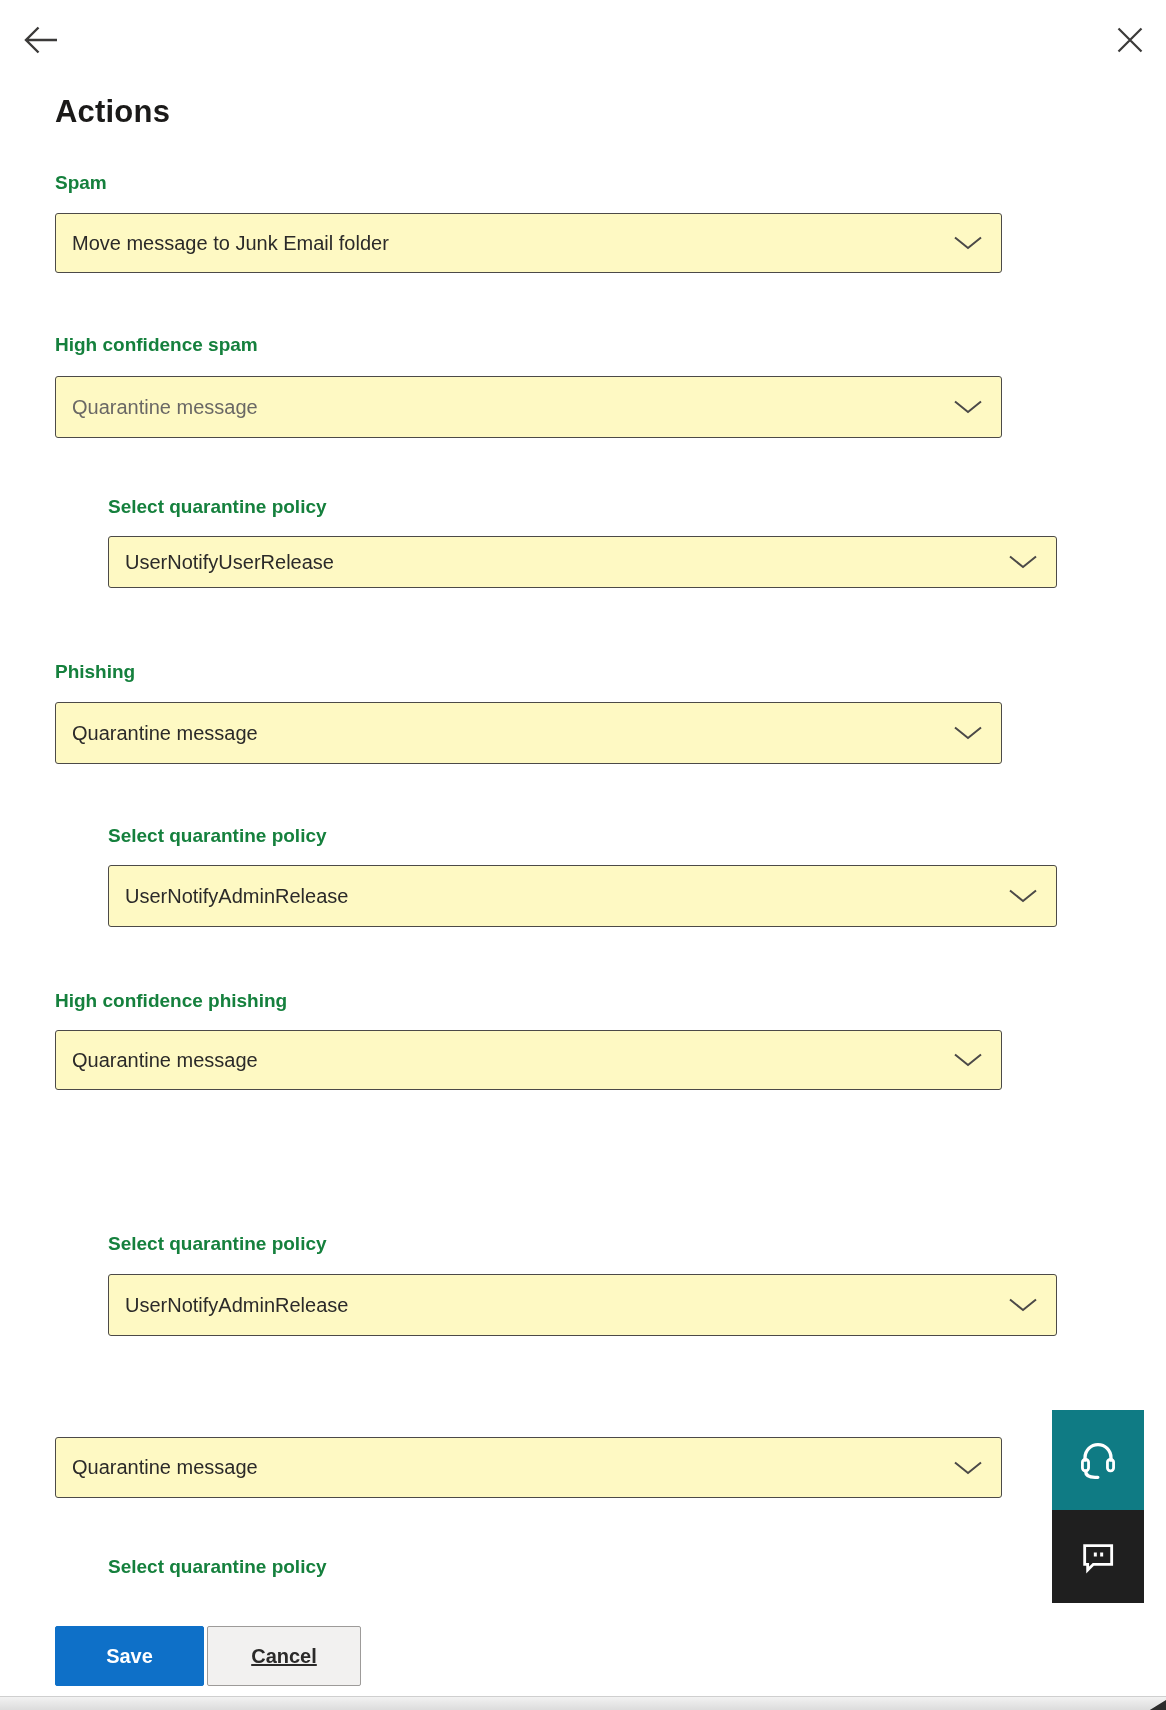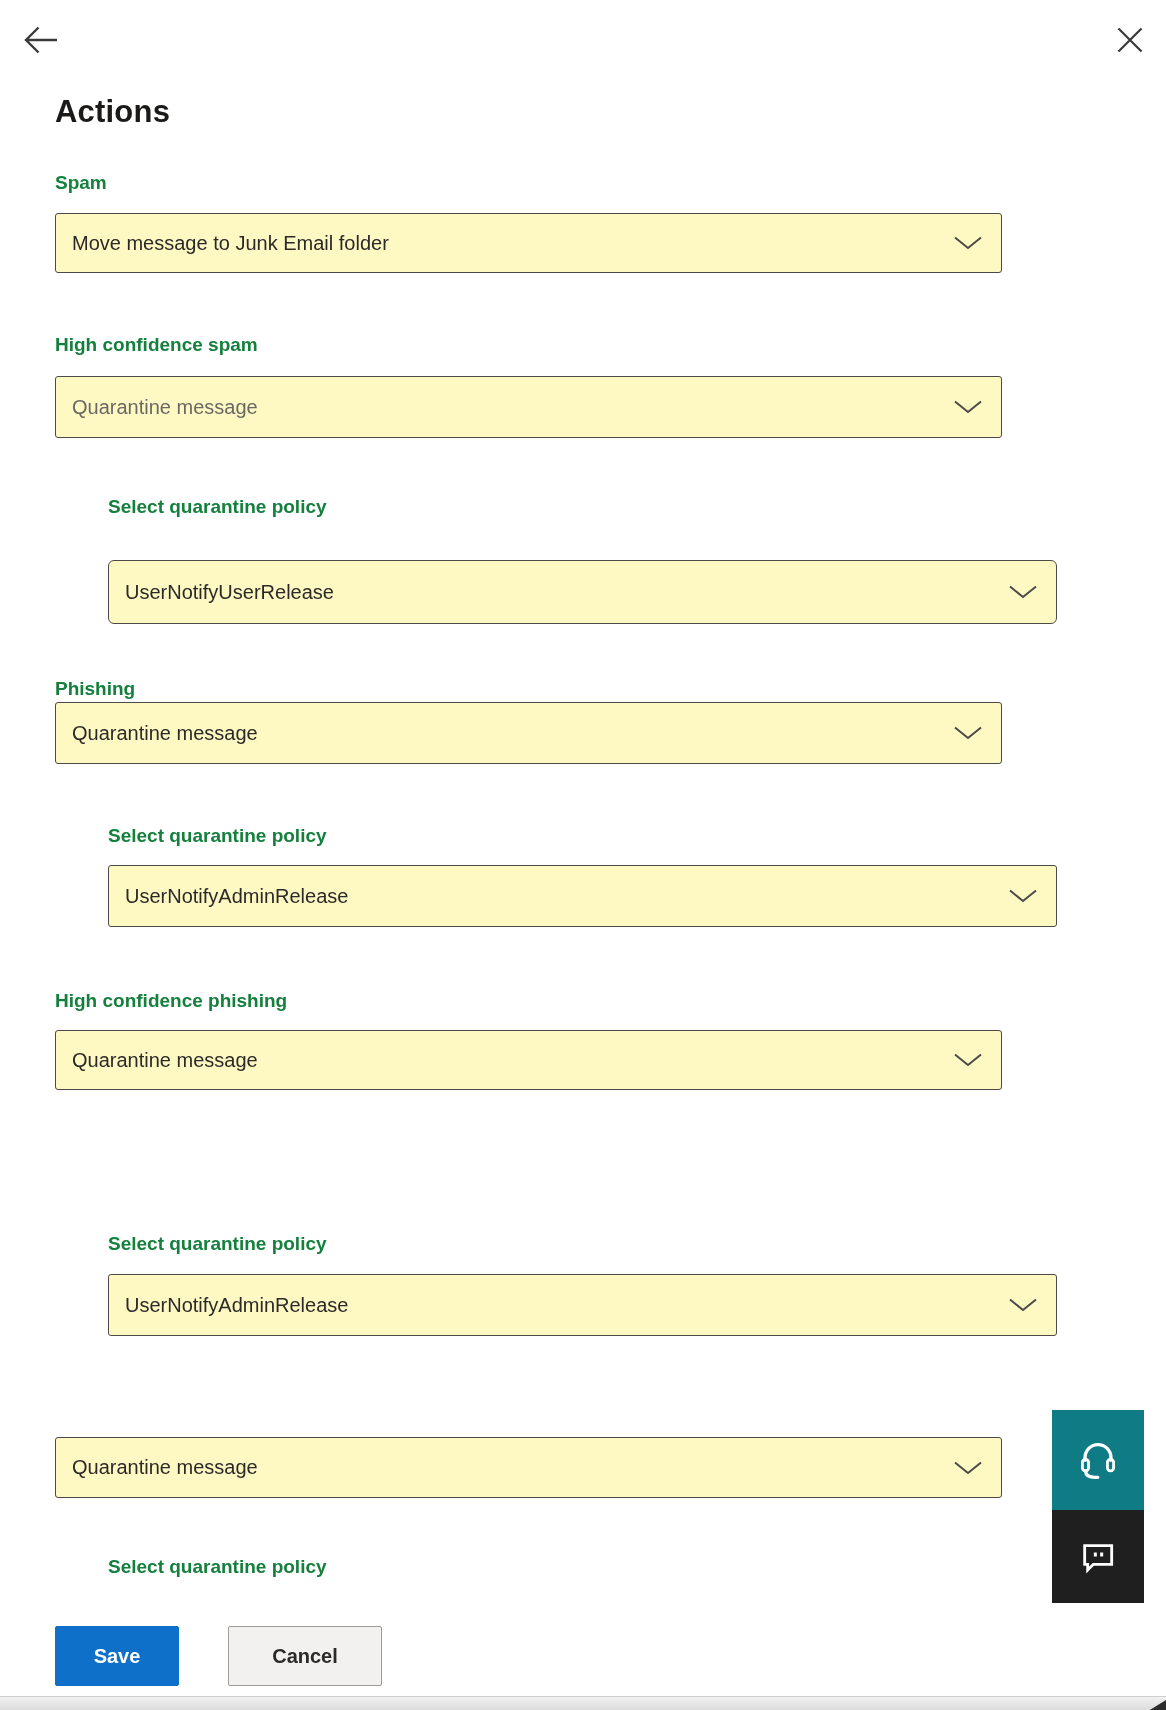--- a/index.html
+++ b/index.html
@@ -44,24 +44,24 @@
     position:absolute; left:0; top:1586px; width:1166px; height:110px;
     background:linear-gradient(to bottom, rgba(255,255,255,0) 0px, #ffffff 14px);
     z-index:2;
   }
   .btn {
     position:absolute; top:40px; height:60px; border-radius:2px;
     font-family:inherit; font-size:20px; font-weight:600; cursor:pointer;
     display:flex; align-items:center; justify-content:center;
   }
   #save-btn {
-    left:55px; width:124px; background:#0e70c8; border:1px solid #0e70c8; color:#ffffff;
+    left:55px; width:149px; background:#0e70c8; border:1px solid #0e70c8; color:#ffffff;
   }
   #cancel-btn {
-    left:228px; width:154px; background:#f2f1f0; border:1px solid #9d9b99; color:#2b2a29;
+    left:207px; width:154px; background:#f2f1f0; border:1px solid #9d9b99; color:#2b2a29;text-decoration:underline;
   }
   #bottom-strip {
     position:absolute; left:0; top:1696px; width:1166px; height:14px;
     background:linear-gradient(to bottom,#f2f2f2,#dcdcdc);
     border-top:1px solid #cfcfcf; z-index:3;
   }
   #corner-wedge {
     position:absolute; right:0; bottom:0; width:18px; height:10px;
     background:#2d2d2d; clip-path:polygon(10% 100%, 100% 0, 100% 100%, 0 100%);
     z-index:4;
@@ -109,30 +109,30 @@
   <div class="dd muted" style="left:55px;top:376px;width:947px;height:62px;" role="combobox">
     <span class="dd-value">Quarantine message</span>
     <span class="chev">
       <svg width="30" height="15" viewBox="0 0 30 15">
           <polyline points="2,2 15,12.5 28,2" fill="none" stroke="#4c4a48" stroke-width="2"></polyline>
         </svg>
     </span>
   </div>
 
   <div class="fld-label nested" style="left:108px;top:496px;">Select quarantine policy</div>
-  <div class="dd" style="left:108px;top:560px;width:949px;height:64px;border-radius:6px;" role="combobox">
+  <div class="dd" style="left:108px;top:536px;width:949px;height:52px;" role="combobox">
     <span class="dd-value">UserNotifyUserRelease</span>
     <span class="chev">
       <svg width="30" height="15" viewBox="0 0 30 15">
           <polyline points="2,2 15,12.5 28,2" fill="none" stroke="#4c4a48" stroke-width="2"></polyline>
         </svg>
     </span>
   </div>
 
-  <div class="fld-label" style="left:55px;top:678px;">Phishing</div>
+  <div class="fld-label" style="left:55px;top:661px;">Phishing</div>
   <div class="dd" style="left:55px;top:702px;width:947px;height:62px;" role="combobox">
     <span class="dd-value">Quarantine message</span>
     <span class="chev">
       <svg width="30" height="15" viewBox="0 0 30 15">
           <polyline points="2,2 15,12.5 28,2" fill="none" stroke="#4c4a48" stroke-width="2"></polyline>
         </svg>
     </span>
   </div>
 
   <div class="fld-label nested" style="left:108px;top:825px;">Select quarantine policy</div>

